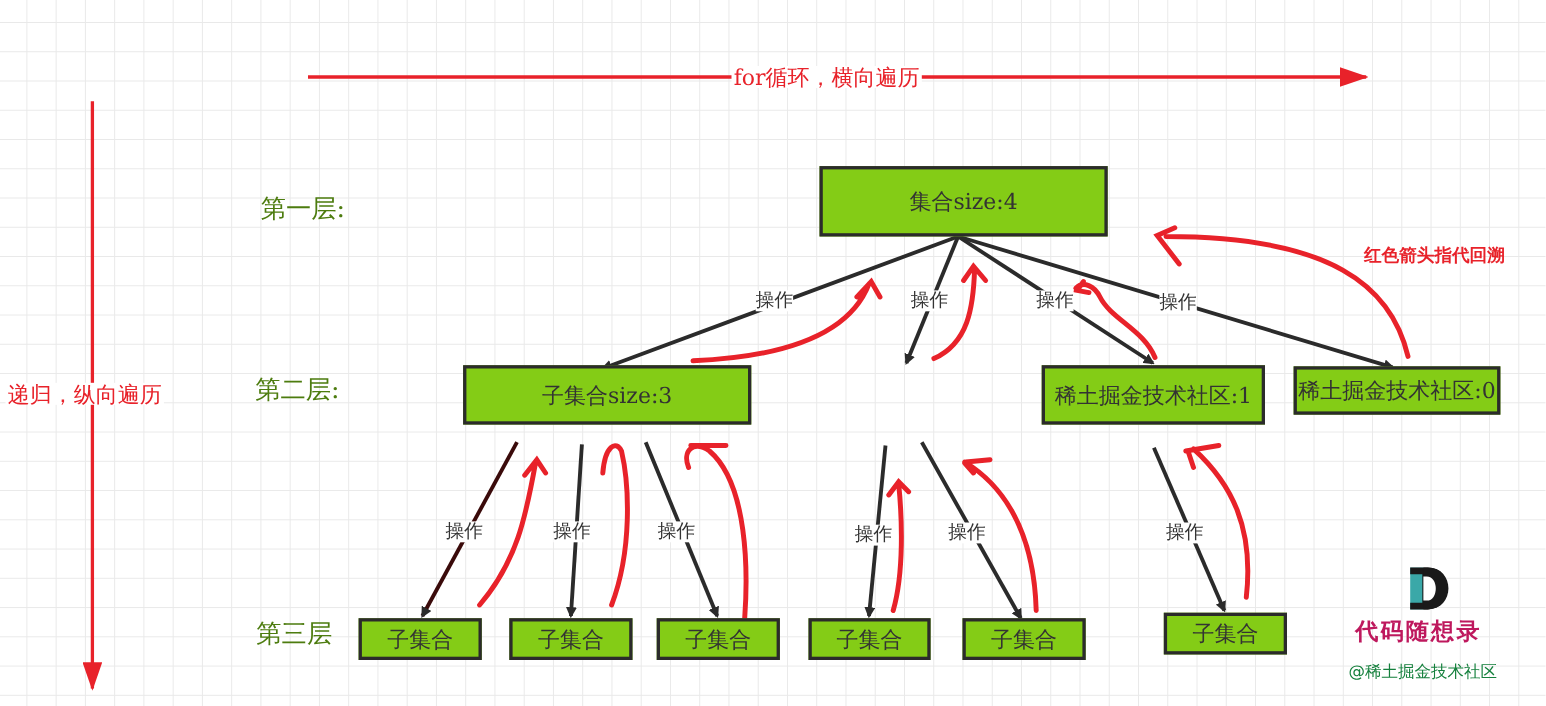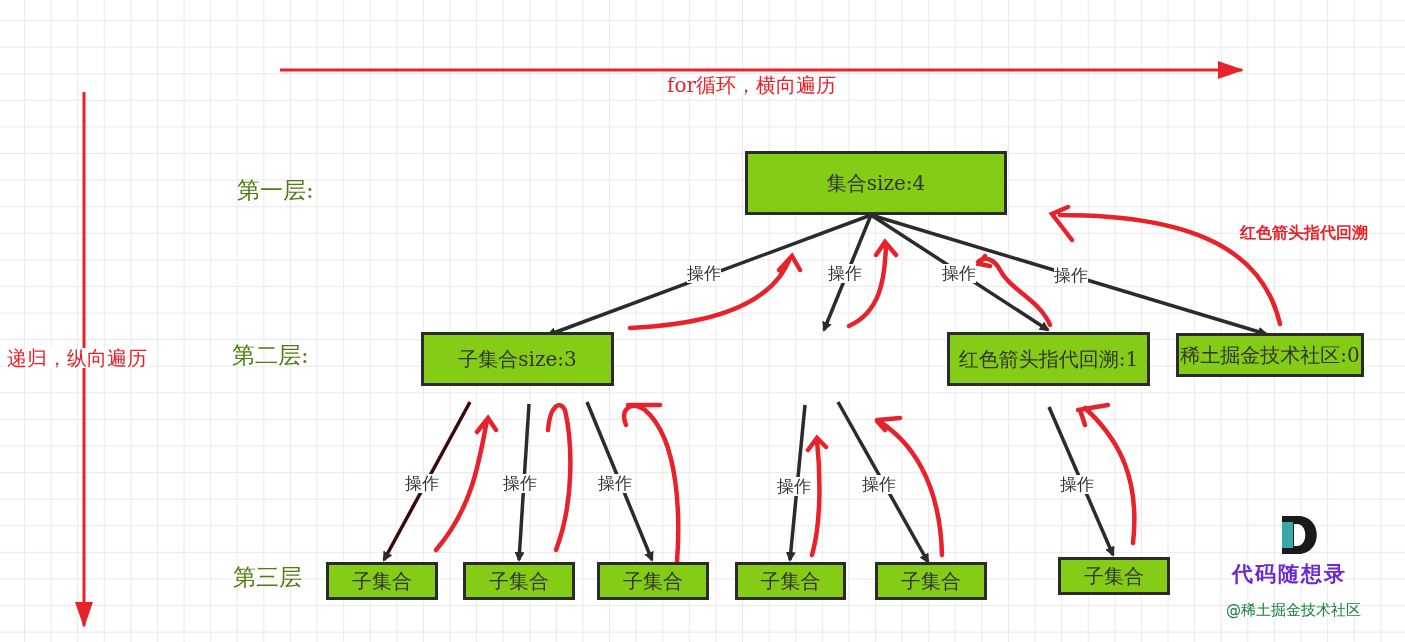--- a/index.html
+++ b/index.html
@@ -18,21 +18,21 @@
     .level { font-size: 23px; color: #4d7c0f; margin-left: 37px; }
     .op { font-size: 17px; color: #333333; background: #ffffff; padding: 1px 0; }
     .node {
       position: absolute; box-sizing: border-box; background: #84cc16;
       border: 3px solid #2b2b2b; display: flex; align-items: center; justify-content: center;
       font-size: 20px; color: #333333; white-space: nowrap;
     }
     .red-text { color: #e8222a; }
     .axis-lbl { font-size: 20px; background: #ffffff; padding: 0 2px; }
     .note { font-family: Liberation Sans, sans-serif; font-weight: bold; font-size: 16px; color: #e8222a; margin-left: 24px; }
-    .brand { font-family: "DejaVu Serif", serif; font-weight: bold; font-size: 21px; color: #6d28d9; letter-spacing: 2px; }
+    .brand { font-family: "DejaVu Serif", serif; font-weight: bold; font-size: 21px; color: #be185d; letter-spacing: 2px; }
     .watermark { font-family: "DejaVu Sans", "Liberation Sans", sans-serif; font-size: 15px; color: #15803d; }
   </style>
 </head>
 <body>
 
 <div id="stage">
   <svg id="svg" width="1405" height="642" style="position:absolute;left:0;top:0">
     <defs>
       <marker id="ah-dark" markerWidth="10" markerHeight="10" refX="8" refY="5" orient="auto" markerUnits="userSpaceOnUse" viewBox="0 0 10 10">
         <path d="M0,0 L10,5 L0,10 z" fill="#2b2b2b"></path>
@@ -74,36 +74,36 @@
     </g>
 
     <g>
       <rect x="1282" y="516" width="12" height="38" fill="#3aa8a8"></rect>
       <path d="M1282,516 L1298,516 C1322,516 1322,554 1298,554 L1282,554 L1282,548 L1293,548 L1293,522 L1282,522 Z M1293,522 L1298,522 C1312,522 1312,548 1298,548 L1293,548 Z" fill="#1a1a1a"></path>
       <path d="M1294,516 L1298,516 C1323,516 1323,554 1298,554 L1294,554 Z" fill="#1a1a1a"></path>
       <path d="M1294,524 L1297,524 C1308,524 1308,546 1297,546 L1294,546 Z" fill="#ffffff"></path>
     </g>
   </svg>
 
-  <span class="lbl axis-lbl red-text" style="left:665px;top:60px;margin-top:15px;">for循环，横向遍历</span>
+  <span class="lbl axis-lbl red-text" style="left:665px;top:60px;">for循环，横向遍历</span>
   <span class="lbl axis-lbl red-text" style="left:5px;top:348px;">递归，纵向遍历</span>
 
   <span class="lbl level" style="left:200px;top:179px;">第一层:</span>
   <span class="lbl level" style="left:195px;top:344px;">第二层:</span>
   <span class="lbl level" style="left:196px;top:566px;">第三层</span>
 
   <div class="node" style="left:745px;top:151px;width:262px;height:64px;">
     <span>集合size:4</span>
   </div>
 
-  <div class="node" style="left:421px;top:332px;width:193px;height:54px;">
+  <div class="node" style="left:421px;top:332px;width:262px;height:54px;">
     <span>子集合size:3</span>
   </div>
   <div class="node" style="left:947px;top:332px;width:203px;height:54px;">
-    <span>红色箭头指代回溯:1</span>
+    <span>稀土掘金技术社区:1</span>
   </div>
   <div class="node" style="left:1176px;top:333px;width:188px;height:44px;">
     <span>稀土掘金技术社区:0</span>
   </div>
 
   <div class="node" style="left:326px;top:562px;width:112px;height:38px;">
     <span>子集合</span>
   </div>
   <div class="node" style="left:463px;top:562px;width:112px;height:38px;">
     <span>子集合</span>

